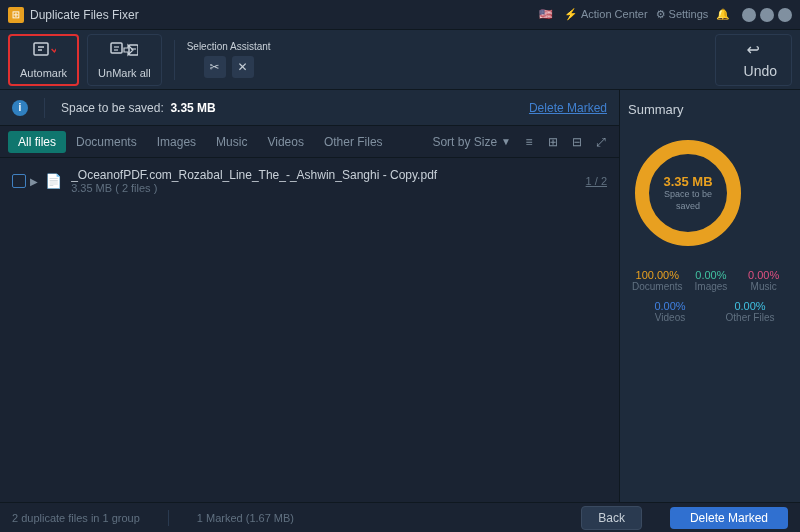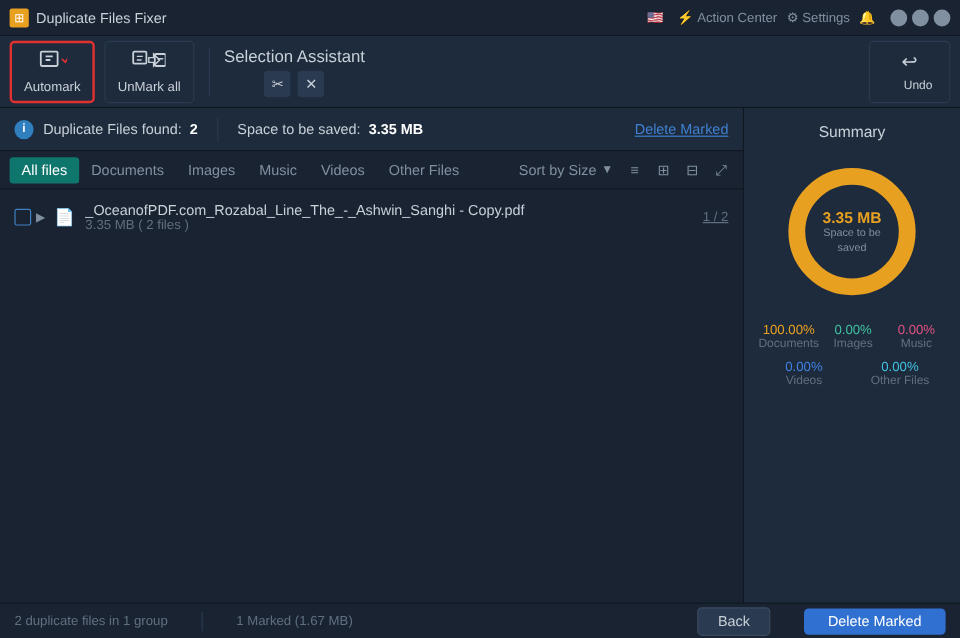--- a/index.html
+++ b/index.html
@@ -126,21 +126,21 @@
       background: #2a3a50;
       margin: 0 4px;
     }
     .selection-assistant-area {
       display: flex;
       flex-direction: column;
       align-items: center;
       gap: 4px;
     }
     .selection-label {
-      font-size: 14px;
+      font-size: 10px;
       color: #c8d0d8;
     }
     .selection-icons {
       display: flex;
       gap: 6px;
     }
     .sel-icon {
       width: 22px;
       height: 22px;
       background: #2a3a50;
@@ -163,21 +163,21 @@
       border-radius: 4px;
       height: 52px;
       gap: 4px;
       border: 1px solid #2a3a50;
     }
     .undo-btn .icon-area {
       font-size: 16px;
       color: #c8d0d8;
     }
     .undo-btn .btn-label {
-      font-size: 10px;
+      font-size: 14px;
       color: #c8d0d8;
       margin-left: 14px;
     }
 
     
     .main-content {
       display: flex;
       height: calc(532px - 30px - 60px - 30px);
     }
 
@@ -349,21 +349,21 @@
       white-space: nowrap;
       text-decoration: underline;
     }
 
     
     .right-panel {
       width: 180px;
       background: #1e2b3c;
       display: flex;
       flex-direction: column;
-      align-items: center;
+      align-items: flex-start;
       padding: 12px 8px;
     }
     .summary-title {
       font-size: 13px;
       color: #c8d0d8;
       margin-bottom: 16px;
     }
 
     
     .donut-container {
@@ -538,24 +538,20 @@
     <span class="btn-label">Undo</span>
   </div>
 </div>
 
 <div class="main-content">
 
   <div class="left-panel">
 
     <div class="info-bar">
       <div class="info-icon">i</div>
-      <span class="info-text">
-        <span>Duplicate Files found:</span>
-        &nbsp;<span class="highlight">2</span>
-      </span>
       <div class="info-divider"></div>
       <span class="info-space">
         <span>Space to be saved:</span>
         &nbsp;<span class="highlight">3.35 MB</span>
       </span>
       <div class="info-spacer"></div>
       <span class="delete-marked-link">Delete Marked</span>
     </div>
 
     <div class="filter-tabs">

